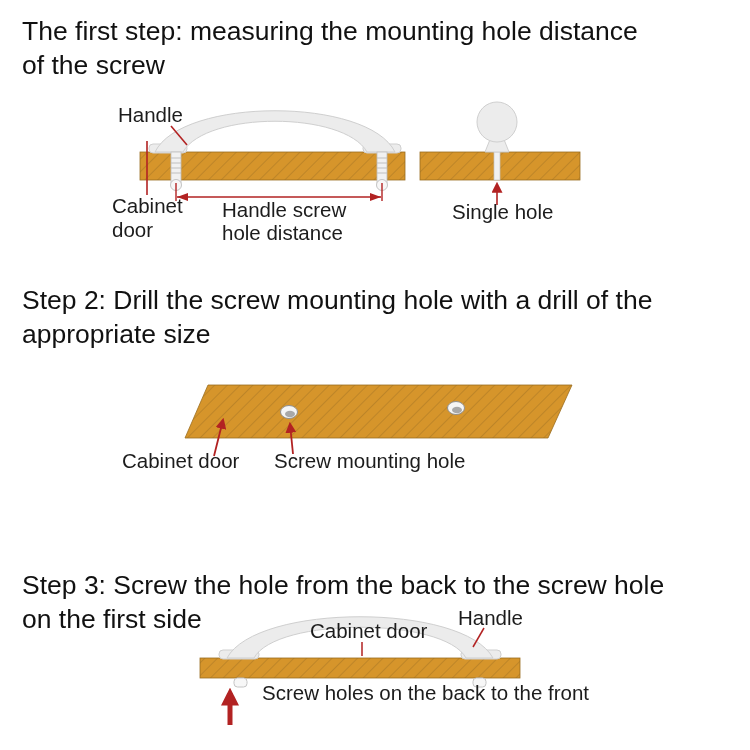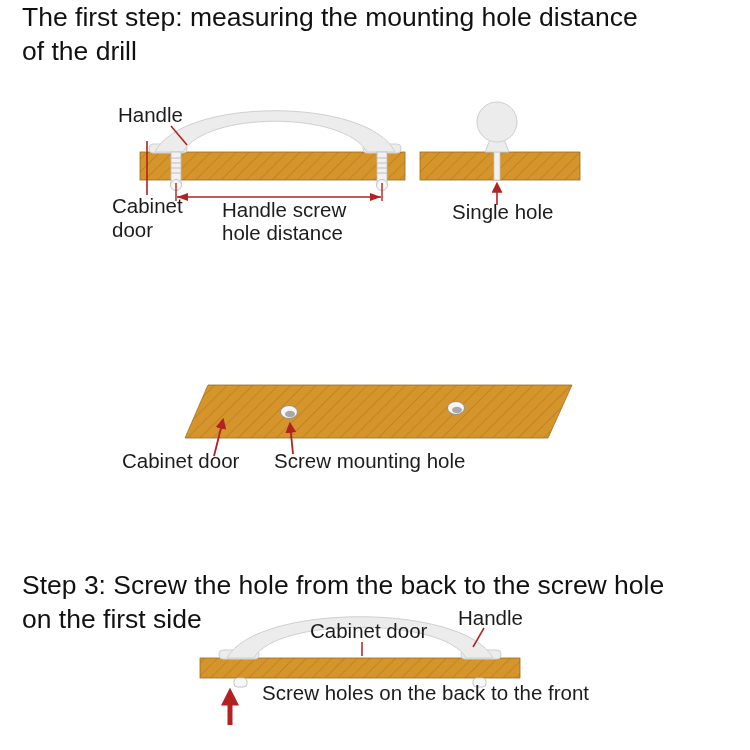--- a/index.html
+++ b/index.html
@@ -9,23 +9,23 @@
   }
   .title { position:absolute; left:22px; font-size:26.5px; line-height:34px; color:#111; }
   .diagram { position:absolute; left:0; }
   svg text { font-size:20.5px; fill:#1c1c1c; font-family:"Liberation Sans", sans-serif; }
 </style>
 </head>
 <body>
 
 <div class="page">
 
-  <div class="title" style="top:0;">
+  <div class="title" style="top:14px;">
     <div>The first step: measuring the mounting hole distance</div>
-    <div>of the drill</div>
+    <div>of the screw</div>
   </div>
 
   <svg class="diagram" style="top:95px;" width="750" height="165" viewBox="0 0 750 165">
     <defs>
       <pattern id="wood1" width="9" height="9" patternUnits="userSpaceOnUse" patternTransform="rotate(45)">
         <rect width="9" height="9" fill="#d6952b"></rect>
         <line x1="0" y1="0" x2="0" y2="9" stroke="#7c5a1e" stroke-width="1" opacity="0.55"></line>
       </pattern>
       <marker id="arr1" markerUnits="userSpaceOnUse" markerWidth="11" markerHeight="11" refX="8" refY="5" orient="auto" viewBox="0 0 10 10">
         <path d="M0,0 L10,5 L0,10 Z" fill="#b22222"></path>
@@ -77,20 +77,24 @@
     <line x1="497" y1="110" x2="497" y2="89" stroke="#b22222" stroke-width="1.6" marker-end="url(#arr1)"></line>
 
     <text x="118" y="27">Handle</text>
     <text x="112" y="118">Cabinet</text>
     <text x="112" y="142">door</text>
     <text x="222" y="122">Handle screw</text>
     <text x="222" y="145">hole distance</text>
     <text x="452" y="124">Single hole</text>
   </svg>
 
+  <div class="title" style="top:283px;">
+    <div>Step 2: Drill the screw mounting hole with a drill of the</div>
+    <div>appropriate size</div>
+  </div>
 
   <svg class="diagram" style="top:370px;" width="750" height="130" viewBox="0 0 750 130">
     <defs>
       <pattern id="wood2" width="9" height="9" patternUnits="userSpaceOnUse" patternTransform="rotate(45)">
         <rect width="9" height="9" fill="#d6952b"></rect>
         <line x1="0" y1="0" x2="0" y2="9" stroke="#7c5a1e" stroke-width="1" opacity="0.55"></line>
       </pattern>
       <marker id="arr2" markerUnits="userSpaceOnUse" markerWidth="11" markerHeight="11" refX="8" refY="5" orient="auto" viewBox="0 0 10 10">
         <path d="M0,0 L10,5 L0,10 Z" fill="#b22222"></path>
       </marker>

